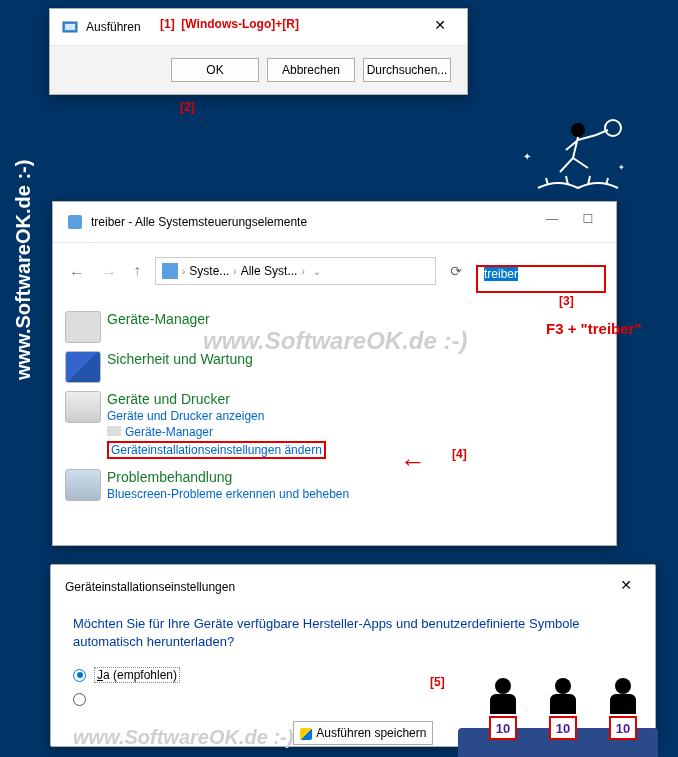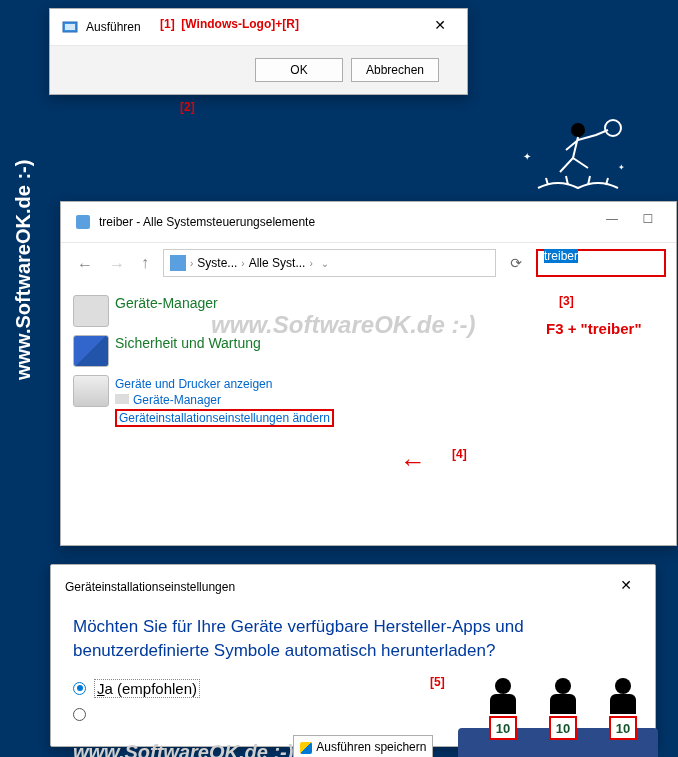--- a/index.html
+++ b/index.html
@@ -48,77 +48,77 @@
       flex: 1; height: 24px;
       border: 2px solid #e00000;
       padding: 0 4px;
       font-size: 12px;
       outline: 1px solid #0078d4;
       outline-offset: -3px;
     }
     .open-input .selected { background:#0078d4; color:#fff; padding:0 1px; }
     .combo-arrow { position:absolute; right:8px; top:2px; color:#666; font-size:10px; }
     .open-wrap { position:relative; flex:1; }
-    .button-row { display: flex; justify-content: flex-end; gap: 8px; padding: 12px 28px; background:#f3f3f3; border-top:1px solid #e8e8e8;}
+    .button-row { display: flex; justify-content: flex-end; gap: 8px; padding: 12px 16px; background:#f3f3f3; border-top:1px solid #e8e8e8;}
     .btn {
       min-width: 88px; height: 24px;
       border: 1px solid #adadad; background: #fdfdfd;
       font-size: 12px; cursor: pointer;
     }
 
     
     .anno { position: absolute; color: #e00000; font-weight: bold; font-size: 12px; }
     .anno-sub { color:#e00000; font-weight:bold; font-size:15px; }
     .arrow { position:absolute; color:#e00000; font-size:26px; font-weight:bold; }
 
     
-    #cpl { left: 60px; top: 201px; width: 617px; height: 345px; }
+    #cpl { left: 52px; top: 201px; width: 565px; height: 345px; }
     #cpl .titlebar { border-bottom:1px solid #e8e8e8; padding:10px 10px 10px 14px;}
     .addr-row { display:flex; align-items:center; padding:6px 10px; gap:8px; }
     .nav-btns { display:flex; gap:16px; color:#888; font-size:16px; padding:0 6px;}
     .addr-bar { flex:1; border:1px solid #ccc; height:28px; display:flex; align-items:center; padding:0 6px; font-size:12px; gap:4px; }
     .addr-arrow { color:#888; font-size:10px; }
-    .search-box { width:130px; border:2px solid #e00000; height:28px; padding:12px 6px; font-size:12px; display:flex; align-items:flex-end;}
+    .search-box { width:130px; border:2px solid #e00000; height:28px; padding:0 6px; font-size:12px; display:flex; align-items:flex-start;margin-top:16px;}
     .search-box .selected { background:#0078d4; color:#fff; }
     .refresh-ic { color:#666; padding:0 6px; font-size:14px;}
 
     .cpl-body { padding: 8px 12px; position:relative; }
     .item { display:flex; align-items:flex-start; margin: 4px 0 8px; }
     .item-icon { width:36px; height:32px; margin-right:6px; flex-shrink:0; background:#ddd; border:1px solid #bbb; border-radius:3px; }
     .item-icon.flag { background:linear-gradient(135deg,#3366cc 50%,#2255aa 50%); }
     .item-icon.printer { background:linear-gradient(#eee,#ccc); }
     .item-icon.problem { background:linear-gradient(#cde,#abc); }
     .item-body .head { color:#167a2a; font-size:14px; font-weight:400; }
     .item-body .sub { color:#0066cc; font-size:12px; margin:2px 0; cursor:pointer; }
     .red-frame { border:2px solid #e00000; display:inline-block; padding:0 2px;}
 
     .watermark { position:absolute; left:150px; top:28px; color:#cfcfcf; font-size:24px; font-weight:bold; font-style:italic; pointer-events:none; }
 
     
     #settings { left: 50px; top: 564px; width: 606px; height:183px; border-radius:2px; }
     #settings .titlebar { padding:12px 14px; font-size:12px;}
     #settings .body { padding: 6px 22px 10px; }
-    .question { color:#003a9e; font-size:17px; margin-bottom:16px; line-height:1.4;}
-    .radio-row { display:flex; align-items:center; margin:10px 0; font-size:15px; }
+    .question { color:#003a9e; font-size:13px; margin-bottom:16px; line-height:1.4;}
+    .radio-row { display:flex; align-items:center; margin:10px 0; font-size:12px; }
     .radio { width:13px; height:13px; border:1px solid #555; border-radius:50%; margin-right:8px; display:inline-flex; align-items:center; justify-content:center; flex-shrink:0;}
     .radio.checked { border-color:#0078d4;}
     .radio.checked::after { content:""; width:6px; height:6px; background:#0078d4; border-radius:50%; }
     .radio-label { }
     .dotted-frame { border:1px dotted #888; padding:0 2px;}
     .underline { text-decoration: underline; }
     .shield { display:inline-block; width:12px; height:12px; background:linear-gradient(135deg,#ffcc00 50%,#0078d4 50%); border-radius:2px; margin-right:4px; vertical-align:middle;}
     .watermark2 { color:#cfcfcf; font-size:20px; font-weight:bold; font-style:italic; margin-top:10px;}
 
     
     .doodle-figure { position:absolute; right:40px; top:110px; width:120px; height:100px; }
     .judges { position:absolute; right:0; bottom:-5px; width:230px; height:90px; }
     .judge { position:absolute; bottom:22px; width:50px; text-align:center;}
     .judge .head { width:16px;height:16px;background:#000;border-radius:50%;margin:0 auto;}
     .judge .body { width:26px;height:20px;background:#000;margin:0 auto;border-radius:6px 6px 0 0;}
-    .judge .card { width:28px;height:24px;background:#fff;border:2px solid #e00000;color:#14532d;font-weight:bold;font-size:13px;margin:2px auto 0;display:flex;align-items:center;justify-content:center;}
+    .judge .card { width:28px;height:24px;background:#fff;border:2px solid #e00000;color:#4c1d95;font-weight:bold;font-size:13px;margin:2px auto 0;display:flex;align-items:center;justify-content:center;}
     .bench { position:absolute;bottom:0;left:10px;width:200px;height:34px;background:#2a4a8a;border-radius:4px;}
   </style>
 </head>
 <body>
 
 <div class="vertical-text">www.SoftwareOK.de :-)</div>
 
 <div id="run-dialog" class="window">
   <div class="titlebar">
     <span class="title-icon">
@@ -127,20 +127,21 @@
           <rect x="3" y="5" width="10" height="6" fill="#d4e8fb"></rect>
         </svg>
     </span>
     <span>Ausführen</span>
     <span class="spacer"></span>
     <span class="close-btn">✕</span>
   </div>
   <div class="button-row">
     <button class="btn">OK</button>
     <button class="btn">Abbrechen</button>
+    <button class="btn">Durchsuchen...</button>
   </div>
 </div>
 <div class="anno" style="left:160px;top:17px;">
   <span>[1]</span>&nbsp;&nbsp;<span>[Windows-Logo]+[R]</span>
 </div>
 <div class="anno" style="left:180px;top:100px;">[2]</div>
 
 <div id="cpl" class="window">
   <div class="titlebar">
     <span class="title-icon">
@@ -187,26 +188,34 @@
     <div class="item">
       <div class="item-icon flag"></div>
       <div class="item-body">
         <div class="head">Sicherheit und Wartung</div>
       </div>
     </div>
 
     <div class="item">
       <div class="item-icon printer"></div>
       <div class="item-body">
+        <div class="head">Geräte und Drucker</div>
         <div class="sub">Geräte und Drucker anzeigen</div>
         <div class="sub"><span style="display:inline-block;width:14px;height:10px;background:#ddd;margin-right:4px;"></span><span>Geräte-Manager</span></div>
         <div class="sub"><span class="red-frame">Geräteinstallationseinstellungen ändern</span></div>
       </div>
     </div>
 
+    <div class="item">
+      <div class="item-icon problem"></div>
+      <div class="item-body">
+        <div class="head">Problembehandlung</div>
+        <div class="sub">Bluescreen-Probleme erkennen und beheben</div>
+      </div>
+    </div>
   </div>
 </div>
 <div class="anno" style="left:559px;top:294px;">[3]</div>
 <div class="anno-sub" style="position:absolute;left:546px;top:320px;">F3 + "treiber"</div>
 <div class="arrow" style="left:400px;top:443px;">←</div>
 <div class="anno" style="left:452px;top:447px;">[4]</div>
 
 <div id="settings" class="window">
   <div class="titlebar">
     <span>Geräteinstallationseinstellungen</span>

